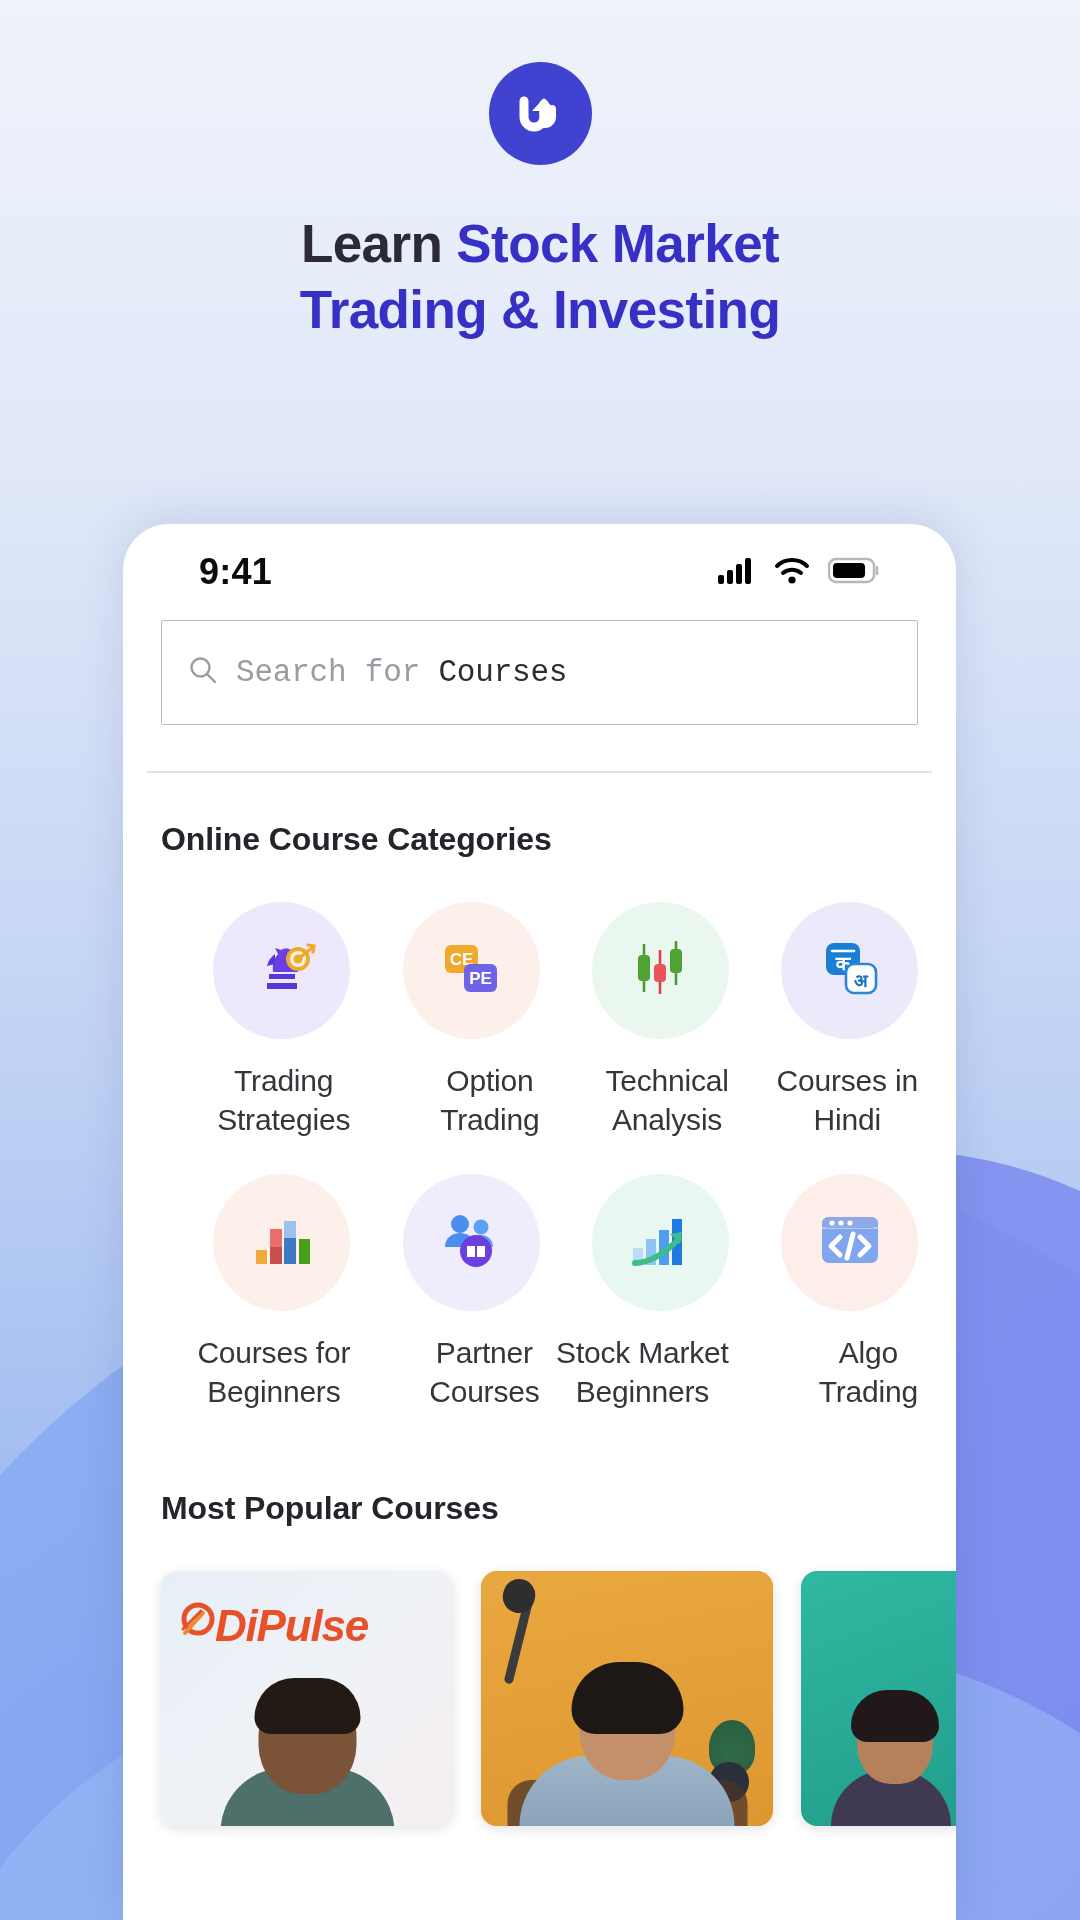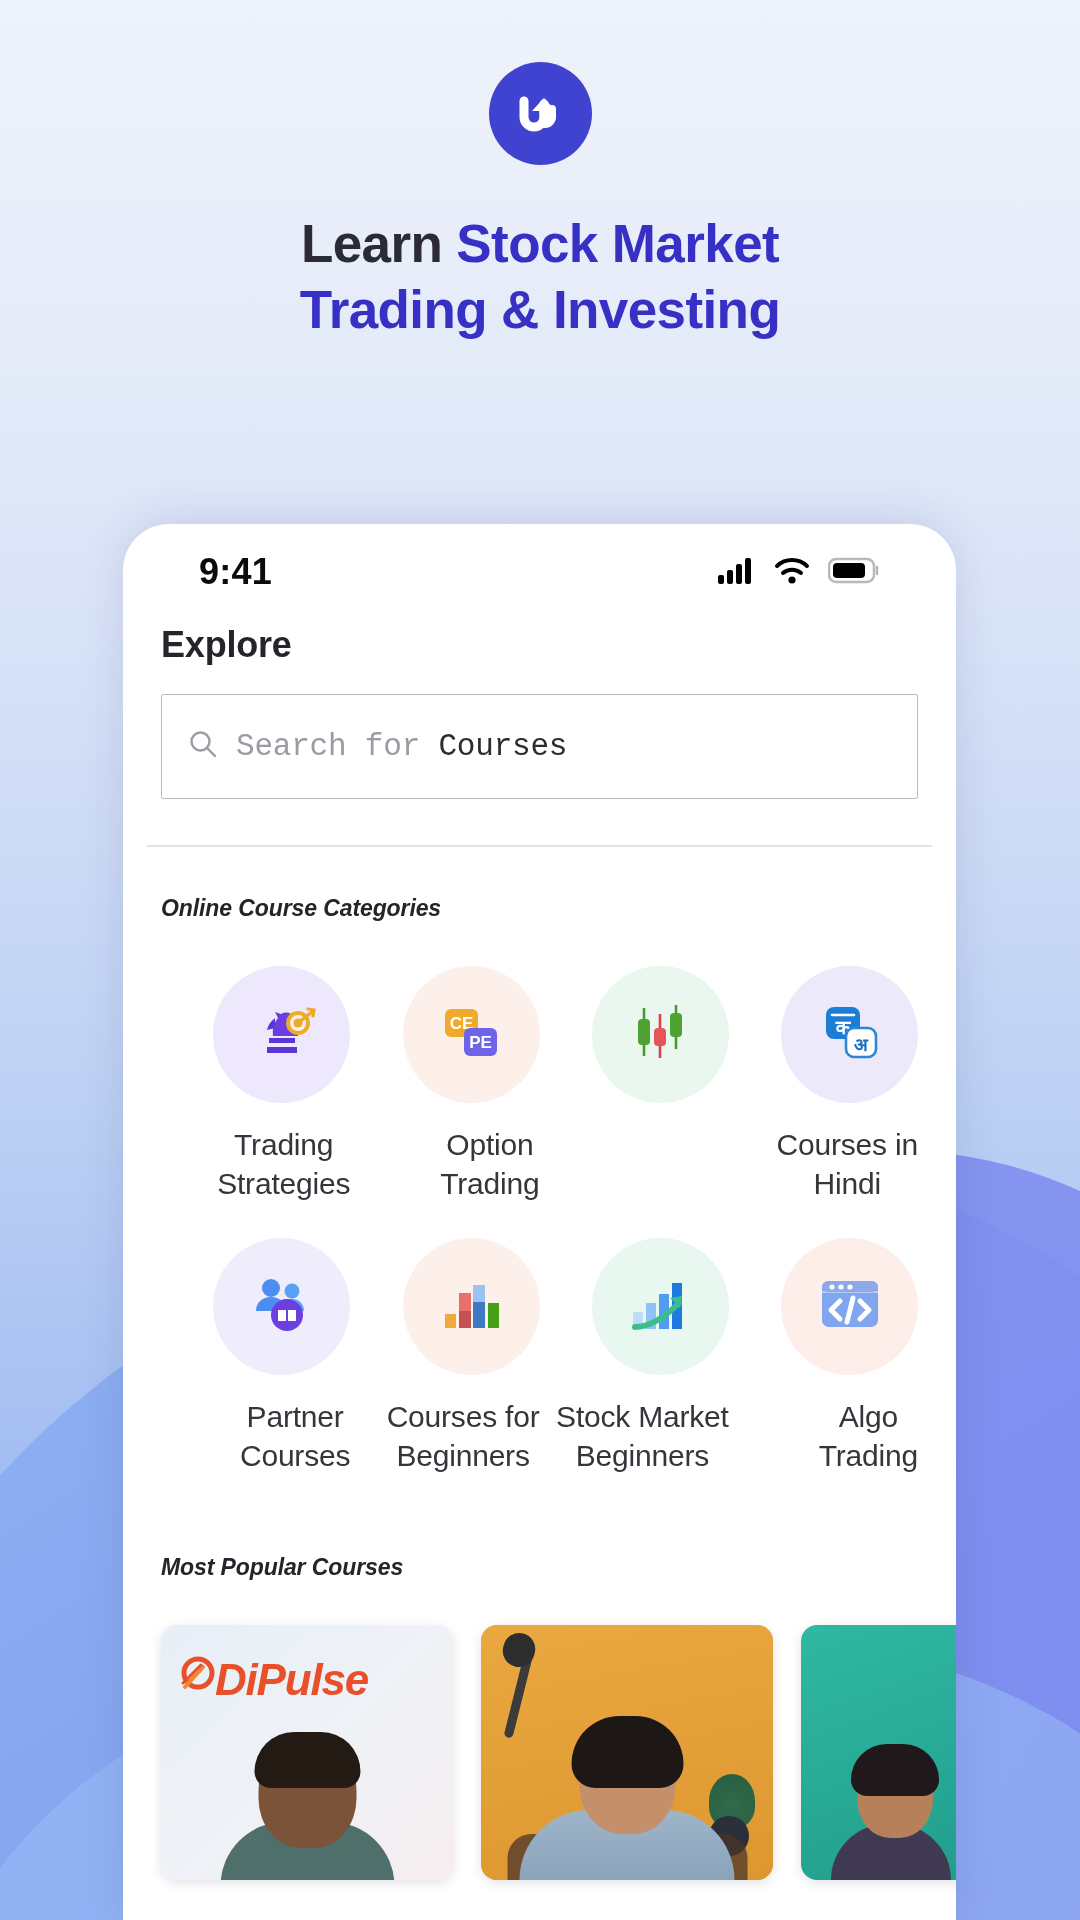--- a/index.html
+++ b/index.html
@@ -91,22 +91,22 @@
     padding:0 26px; gap:18px;
     background:#fff;
     font-family:Liberation Mono, monospace;
   }
   .search-text { font-size:31px; color:#9a9ca3; letter-spacing:-.2px; white-space:nowrap; }
   .search-text .strong { color:#2c2c31; }
 
   .divider { height:1.5px; background:#e2e3e6; margin:46px -14px 0 -14px; }
 
   .section-title {
-    font-size:23px; font-weight:700; color:#24242a;
-    margin-top:48px; letter-spacing:-.1px;font-style:italic;
+    font-size:32px; font-weight:700; color:#24242a;
+    margin-top:48px; letter-spacing:-.1px;
   }
 
   
   .cat-grid {
     margin-top:44px;
     display:grid;
     grid-template-columns:repeat(4,1fr);
     row-gap:34px;
   }
   .cat-cell { display:flex; flex-direction:column; align-items:flex-end; }
@@ -240,21 +240,20 @@
           <rect x="1" y="2" width="45" height="23" rx="7" stroke="#b8b8bc" stroke-width="2.5" fill="none"></rect>
           <rect x="5" y="6" width="32" height="15" rx="4" fill="#000"></rect>
           <path d="M49 10v7" stroke="#b8b8bc" stroke-width="2.5" stroke-linecap="round"></path>
         </svg>
       </span>
     </div>
   </div>
 
   <div class="screen">
 
-    <div class="explore-title">Explore</div>
 
     <div class="searchbar" title="Search for Courses">
       <span>
         <svg width="30" height="30" viewBox="0 0 30 30">
           <circle cx="12.5" cy="12.5" r="9" stroke="#9a9ca3" stroke-width="2.4" fill="none"></circle>
           <path d="M19.5 19.5 L27 27" stroke="#9a9ca3" stroke-width="2.4" stroke-linecap="round"></path>
         </svg>
       </span>
       <div class="search-text">
         <span>Search for </span><span class="strong">Courses</span>
@@ -312,76 +311,80 @@
             <svg width="74" height="74" viewBox="0 0 74 74">
               <path d="M21 13v48" stroke="#4a9a2f" stroke-width="2.6"></path>
               <rect x="15" y="24" width="12" height="26" rx="4" fill="#4fa333"></rect>
               <path d="M37 19v44" stroke="#d9424a" stroke-width="2.6"></path>
               <rect x="31" y="33" width="12" height="18" rx="4" fill="#e8545c"></rect>
               <path d="M53 10v44" stroke="#4a9a2f" stroke-width="2.6"></path>
               <rect x="47" y="18" width="12" height="24" rx="4" fill="#4fa333"></rect>
             </svg>
           </span>
         </div>
+        <div class="cat-label">
+          <span>Technical</span><br>
+          <span>Analysis</span>
+        </div>
       </div>
 
       <div class="cat-cell">
         <div class="cat-bubble" style="background:#ece9fb">
           <span>
             <svg width="74" height="74" viewBox="0 0 74 74">
               <rect x="13" y="12" width="34" height="32" rx="8" fill="#1a7fd4"></rect>
               <path d="M19 20h22" stroke="#ffffff" stroke-width="2.6" stroke-linecap="round"></path>
               <text x="30" y="39" text-anchor="middle" font-family="Liberation Sans, sans-serif" font-size="19" font-weight="700" fill="#ffffff">क</text>
               <rect x="33" y="33" width="30" height="29" rx="8" fill="#ffffff" stroke="#2b86d8" stroke-width="2.6"></rect>
               <text x="48" y="56" text-anchor="middle" font-family="Liberation Sans, sans-serif" font-size="18" font-weight="700" fill="#1a6fc0">अ</text>
             </svg>
           </span>
         </div>
         <div class="cat-label">
           <span>Courses in</span><br>
           <span>Hindi</span>
+        </div>
+      </div>
+
+      <div class="cat-cell">
+        <div class="cat-bubble" style="background:#fdf0ea">
+          <span>
+            <svg width="74" height="74" viewBox="0 0 74 74">
+              <rect x="11" y="47" width="11" height="14" fill="#f0a93a"></rect>
+              <rect x="25" y="26" width="12" height="35" fill="#c4504f"></rect>
+              <rect x="25" y="26" width="12" height="18" fill="#e86f6b"></rect>
+              <rect x="39" y="18" width="12" height="43" fill="#3f79c4"></rect>
+              <rect x="39" y="18" width="12" height="17" fill="#9cc3ef"></rect>
+              <rect x="54" y="36" width="11" height="25" fill="#45a018"></rect>
+            </svg>
+          </span>
+        </div>
+        <div class="cat-label">
+          <span>Courses for</span><br>
+          <span>Beginners</span>
         </div>
       </div>
 
       <div class="cat-cell">
         <div class="cat-bubble" style="background:#efecfc">
           <span>
             <svg width="74" height="74" viewBox="0 0 74 74">
               <circle cx="26" cy="21" r="9" fill="#4c8ef0"></circle>
               <path d="M11 44c0-9 7-14 15-14s15 5 15 14z" fill="#4c8ef0"></path>
               <circle cx="47" cy="24" r="7.5" fill="#5aa0f5"></circle>
               <path d="M35 44c0-8 6-12 12-12s12 4 12 12z" fill="#5aa0f5"></path>
               <circle cx="42" cy="48" r="16" fill="#6b3fe0"></circle>
               <path d="M33 43h8v11h-8zM43 43h8v11h-8z" fill="#ffffff"></path>
               <path d="M42 43v11" stroke="#6b3fe0" stroke-width="2"></path>
             </svg>
           </span>
         </div>
         <div class="cat-label">
           <span>Partner</span><br>
           <span>Courses</span>
-        </div>
-      </div>
-
-      <div class="cat-cell">
-        <div class="cat-bubble" style="background:#fdf0ea">
-          <span>
-            <svg width="74" height="74" viewBox="0 0 74 74">
-              <rect x="11" y="47" width="11" height="14" fill="#f0a93a"></rect>
-              <rect x="25" y="26" width="12" height="35" fill="#c4504f"></rect>
-              <rect x="25" y="26" width="12" height="18" fill="#e86f6b"></rect>
-              <rect x="39" y="18" width="12" height="43" fill="#3f79c4"></rect>
-              <rect x="39" y="18" width="12" height="17" fill="#9cc3ef"></rect>
-              <rect x="54" y="36" width="11" height="25" fill="#45a018"></rect>
-            </svg>
-          </span>
-        </div>
-        <div class="cat-label">
-          <span>Courses for</span><br>
-          <span>Beginners</span>
         </div>
       </div>
 
       <div class="cat-cell">
         <div class="cat-bubble" style="background:#e8f7ef">
           <span>
             <svg width="74" height="74" viewBox="0 0 74 74">
               <rect x="10" y="45" width="10" height="17" fill="#bcdcfa"></rect>
               <rect x="23" y="36" width="10" height="26" fill="#8fc3f6"></rect>
               <rect x="36" y="27" width="10" height="35" fill="#4f9cf0"></rect>

